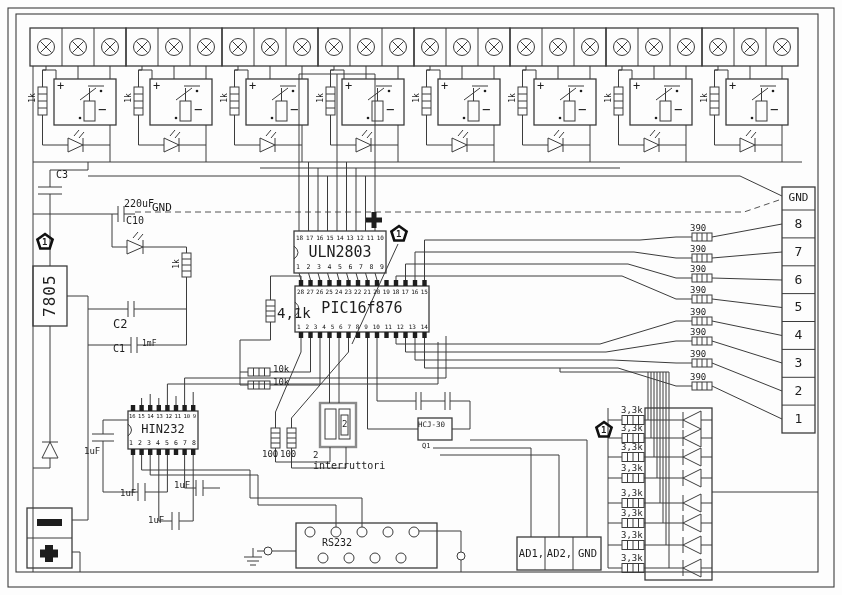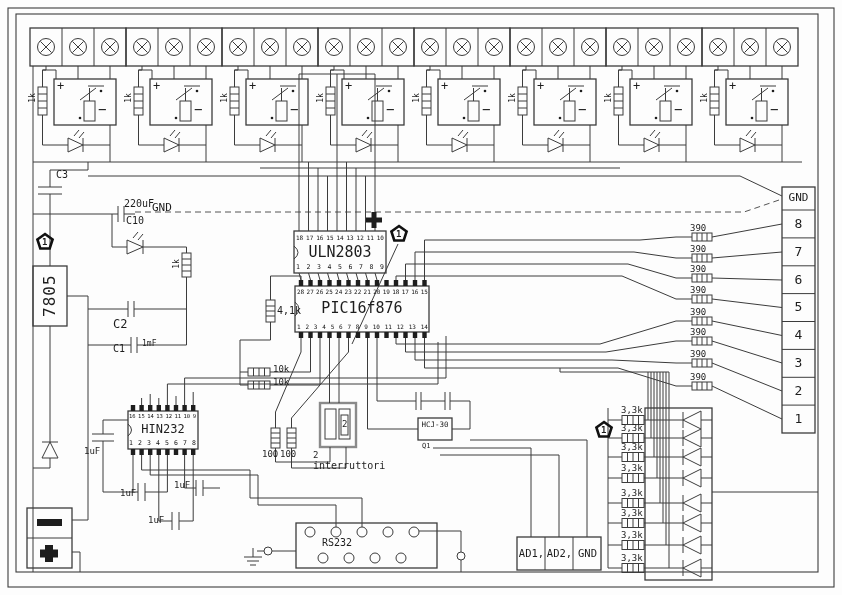--- a/index.html
+++ b/index.html
@@ -539,21 +539,21 @@
         <span>7</span>
         <span>8</span>
         <span>9</span>
         <span>10</span>
         <span>11</span>
         <span>12</span>
         <span>13</span>
         <span>14</span>
       </div>
 </div>
-<div class="t" style="left:277px;top:306px;font-size:10px">4,1k</div>
+<div class="t" style="left:277px;top:306px;font-size:14px">4,1k</div>
 <div class="t" style="left:273px;top:365px;font-size:9px">10k</div>
 <div class="t" style="left:273px;top:378px;font-size:9px">10k</div>
 <div>
   <div class="pins" style="left:129px;top:413px;width:67px;font-size:5.5px">
         <span>16</span>
         <span>15</span>
         <span>14</span>
         <span>13</span>
         <span>12</span>
         <span>11</span>
@@ -575,21 +575,21 @@
 
 <div class="t" style="left:84px;top:447px;font-size:9px">1uF</div>
 <div class="t" style="left:120px;top:489px;font-size:9px">1uF</div>
 <div class="t" style="left:148px;top:516px;font-size:9px">1uF</div>
 <div class="t" style="left:174px;top:481px;font-size:9px">1uF</div>
 <div class="t" style="left:262px;top:450px;font-size:9px">100</div>
 <div class="t" style="left:280px;top:450px;font-size:9px">100</div>
 <div class="t" style="left:342px;top:420px;font-size:9px">2</div>
 <div class="t" style="left:313px;top:451px;font-size:9px">2</div>
 <div class="t" style="left:313px;top:461px;font-size:10px">interruttori</div>
-<div class="t ctr" style="left:418px;top:421px;width:34px;font-size:7.5px">HCJ-30</div>
+<div class="t ctr" style="left:418px;top:421px;width:20px;font-size:7.5px">HCJ-30</div>
 <div class="t" style="left:422px;top:443px;font-size:7px">Q1</div>
 
 <div class="t" style="left:322px;top:538px;font-size:10px">RS232</div>
 <div class="t ctr" style="left:518px;top:548px;width:27px;font-size:10.5px">AD1,</div>
 <div class="t ctr" style="left:546px;top:548px;width:27px;font-size:10.5px">AD2,</div>
 <div class="t ctr" style="left:574px;top:548px;width:27px;font-size:10.5px">GND</div>
 
 <div class="t ctr" style="left:782px;top:192px;width:33px;font-size:11px">GND</div>
 <div class="t ctr" style="left:782px;top:217px;width:33px;font-size:13px">8</div>
 <div class="t ctr" style="left:782px;top:245px;width:33px;font-size:13px">7</div>

